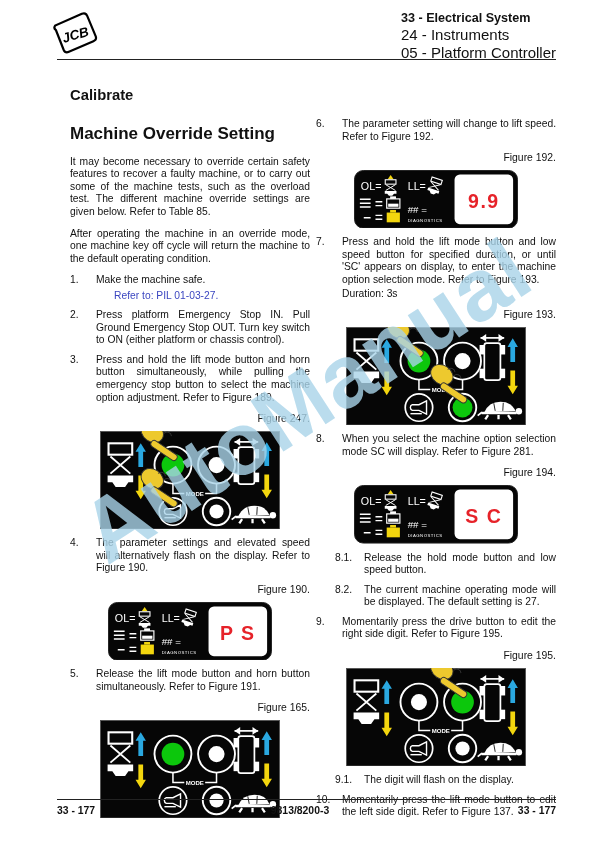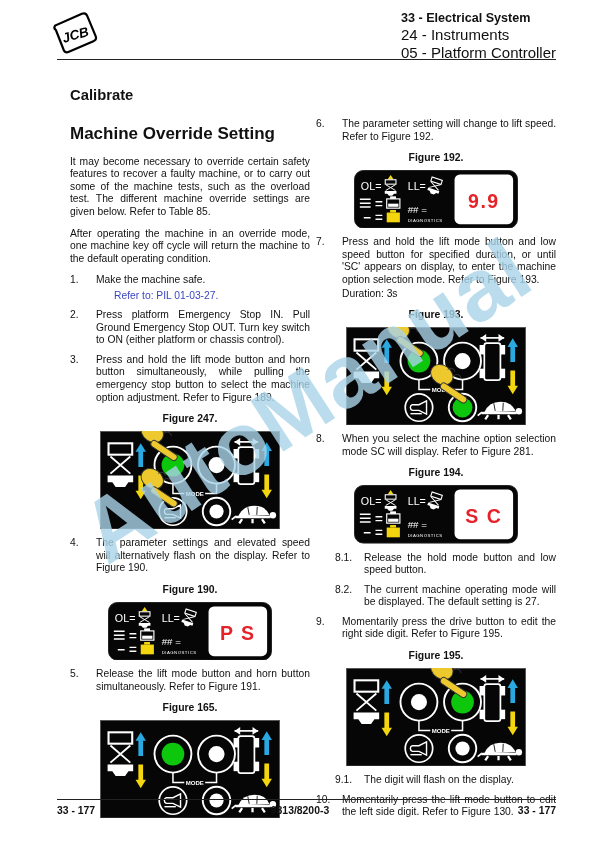--- a/index.html
+++ b/index.html
@@ -18,21 +18,21 @@
   h1{font-size:14.8px;margin:0 0 20px;font-weight:bold;}
   h2{font-size:17px;margin:0 0 11px;font-weight:bold;}
   p.body{margin:0 0 9px;text-align:justify;}
   .li{display:flex;margin:0 0 7px;}
   .li .num{flex:none;width:26px;}
   .li .txt{flex:1;text-align:justify;}
   .sub{padding-left:19px;justify-content:space-between;}
   .sub .num{width:29px;}
   .link{margin-top:3px;padding-left:18px;}
   .note{margin:-2px 0 8px 26px;}
-  .caption{font-weight:bold;font-size:10.4px;text-align:center;margin:9px 0 5px;}
+  .caption{font-weight:normal;font-size:10.4px;text-align:right;margin:9px 0 5px;}
   .fig{text-align:center;margin:0 0 8px;line-height:0;}
   
   .watermark{position:absolute;left:-34px;top:350px;width:680px;text-align:center;
              font-size:88px;font-weight:bold;letter-spacing:1px;opacity:.8;
              transform:rotate(-33deg);z-index:5;pointer-events:none;white-space:nowrap;}
   
   .ftr-rule{position:absolute;left:57px;right:56px;top:799px;border-top:1.2px solid #222;}
   .ftr{position:absolute;top:805px;font-size:10.4px;font-weight:bold;}
   .ftr-left{left:57px;}
   .ftr-center{left:0;right:12px;text-align:center;}
@@ -398,21 +398,21 @@
           </g>
         </svg></div>
 
     <div class="li sub" style="margin-top:4px">
       <span class="num">9.1.</span>
       <div class="txt">The digit will flash on the display.</div>
     </div>
 
     <div class="li">
       <span class="num">10.</span>
-      <div class="txt">Momentarily press the lift mode button to edit the left side digit. Refer to Figure 130.</div>
+      <div class="txt">Momentarily press the lift mode button to edit the left side digit. Refer to Figure 137.</div>
     </div>
   </div>
 
   <div class="ftr-rule"></div>
   <div class="ftr ftr-left">33 - 177</div>
   <div class="ftr ftr-center">9813/8200-3</div>
   <div class="ftr ftr-right">33 - 177</div>
 </div>
 
 </body></html>

